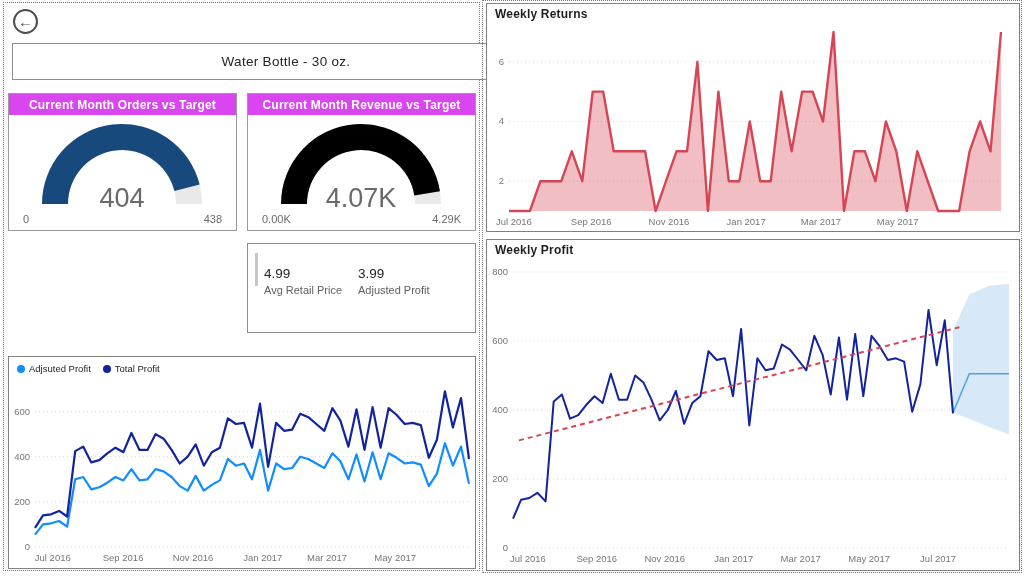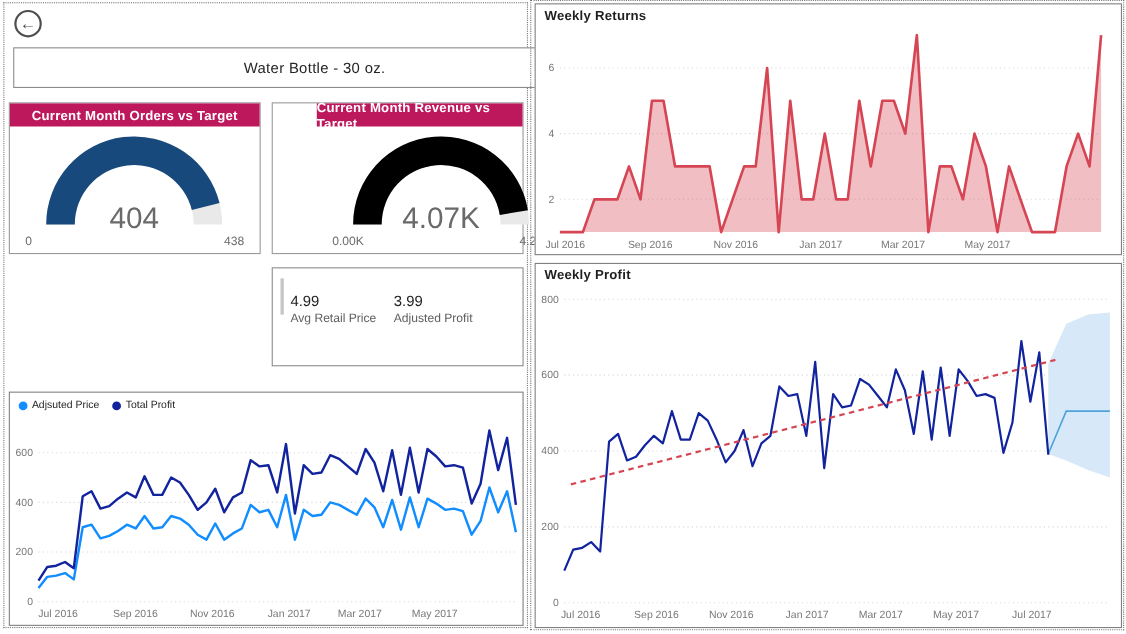--- a/index.html
+++ b/index.html
@@ -3,21 +3,21 @@
 <meta charset="utf-8">
 <style>
   * { margin:0; padding:0; box-sizing:border-box; }
   html,body { width:1024px; height:576px; background:#fff; font-family:"Liberation Sans", sans-serif; overflow:hidden; position:relative; }
   .abs { position:absolute; }
   .panel { border:1px dotted #777; }
   .card { position:absolute; background:#fff; border:1px solid #8c8c8c; }
   .back-btn { position:absolute; left:9px; top:6px; width:25px; height:25px; border:2px solid #4e4e4e; border-radius:50%; color:#4e4e4e; display:flex; align-items:center; justify-content:center; font-size:15px; font-weight:bold; cursor:pointer; background:#fff; }
   .title-card { left:8px; top:40px; width:548px; height:37px; display:flex; align-items:center; justify-content:center; font-size:13.5px; color:#252525; letter-spacing:.3px; }
   .gauge-card { top:90px; width:229px; height:138px; border:1px solid #9a9a9a; }
-  .gauge-header { height:21px; background:#be185d; color:#fff; font-size:12px; font-weight:bold; display:flex; align-items:center; justify-content:center; letter-spacing:.2px; }
+  .gauge-header { height:21px; background:#d946ef; color:#fff; font-size:12px; font-weight:bold; display:flex; align-items:center; justify-content:center; letter-spacing:.2px; }
   .slicer-card { left:4px; top:240px; width:229px; height:90px; }
   .slicer-label { position:absolute; left:8px; top:5px; font-size:8.5px; color:#252423; }
   .slicer-chevron { position:absolute; right:6px; top:2px; font-size:12px; color:#605e5c; cursor:pointer; }
   .slicer-input { position:absolute; left:8px; top:19px; width:58px; height:20px; border:1px solid #b3b1ad; font-size:9.5px; color:#252423; padding-left:5px; font-family:"Liberation Sans",sans-serif; }
   .slider-track { position:absolute; left:12px; top:57px; width:200px; height:3px; background:#dedede; border-radius:2px; }
   .slider-track-active { position:absolute; left:0; top:0; height:3px; background:#c9c9c9; }
   .slider-handle { position:absolute; top:-9px; width:20px; height:20px; background:#fff; border:2px solid #4a4a4a; border-radius:50%; cursor:pointer; }
   .prices-card { left:243px; top:240px; width:229px; height:90px; }
   .prices-bar { position:absolute; left:7px; top:9px; width:3px; height:33px; background:#c8c6c4; }
   .kpi { position:absolute; top:8px;margin-top:14px; }
@@ -50,21 +50,21 @@
     <div class="gauge-header">Current Month Orders vs Target</div>
     <svg width="227" height="115">
         <path d="M 33 88.99999999999999 A 80 80 0 0 1 193 89 L 167 89 A 54 54 0 0 0 59 89 Z" fill="#e9e9e9"></path>
         <path d="M 33 88.99999999999999 A 80 80 0 0 1 190.6101277192085 69.59206153636742 L 165.38683621046573 75.89964153704801 A 54 54 0 0 0 59 89 Z" fill="#17497D"></path>
         <text x="113" y="92" text-anchor="middle" class="gauge-num">404</text>
         <text x="14" y="108" class="gauge-mm">0</text>
         <text x="213" y="108" text-anchor="end" class="gauge-mm">438</text>
       </svg>
   </div>
 
-  <div class="card gauge-card" style="left:243px;padding-left:40px;">
+  <div class="card gauge-card" style="left:243px;">
     <div class="gauge-header">Current Month Revenue vs Target</div>
     <svg width="227" height="115">
         <path d="M 33 88.99999999999999 A 80 80 0 0 1 193 89 L 167 89 A 54 54 0 0 0 59 89 Z" fill="#e9e9e9"></path>
         <path d="M 33 88.99999999999999 A 80 80 0 0 1 191.97536111958553 76.23707180812109 L 166.30836875572024 80.38502347048173 A 54 54 0 0 0 59 89 Z" fill="#000000"></path>
         <text x="113" y="92" text-anchor="middle" class="gauge-num">4.07K</text>
         <text x="14" y="108" class="gauge-mm">0.00K</text>
         <text x="213" y="108" text-anchor="end" class="gauge-mm">4.29K</text>
       </svg>
   </div>
 
@@ -78,21 +78,21 @@
     <div class="kpi" style="left:110px;">
       <div class="v">3.99</div>
       <div class="l">Adjusted Profit</div>
     </div>
   </div>
 
   <div class="chart-card" style="left:4px; top:353px; width:468px; height:213px;">
     <div class="legend">
       <div class="legend-item">
         <span class="legend-dot" id="dot-adj" style="background: rgb(17, 141, 255);"></span>
-        <span class="legend-label">Adjsuted Price</span>
+        <span class="legend-label">Adjsuted Profit</span>
       </div>
       <div class="legend-item">
         <span class="legend-dot" id="dot-tot" style="background: rgb(18, 35, 158);"></span>
         <span class="legend-label">Total Profit</span>
       </div>
     </div>
     <svg width="466" height="188" style="position:absolute; left:0; top:22px;">
         <line x1="26" y1="168" x2="460" y2="168" stroke="#d6d6d6" stroke-width="1" stroke-dasharray="1,3"></line>
         <text x="21" y="171" text-anchor="end" class="ax">0</text>
         <line x1="26" y1="122.85714285714286" x2="460" y2="122.85714285714286" stroke="#d6d6d6" stroke-width="1" stroke-dasharray="1,3"></line>

